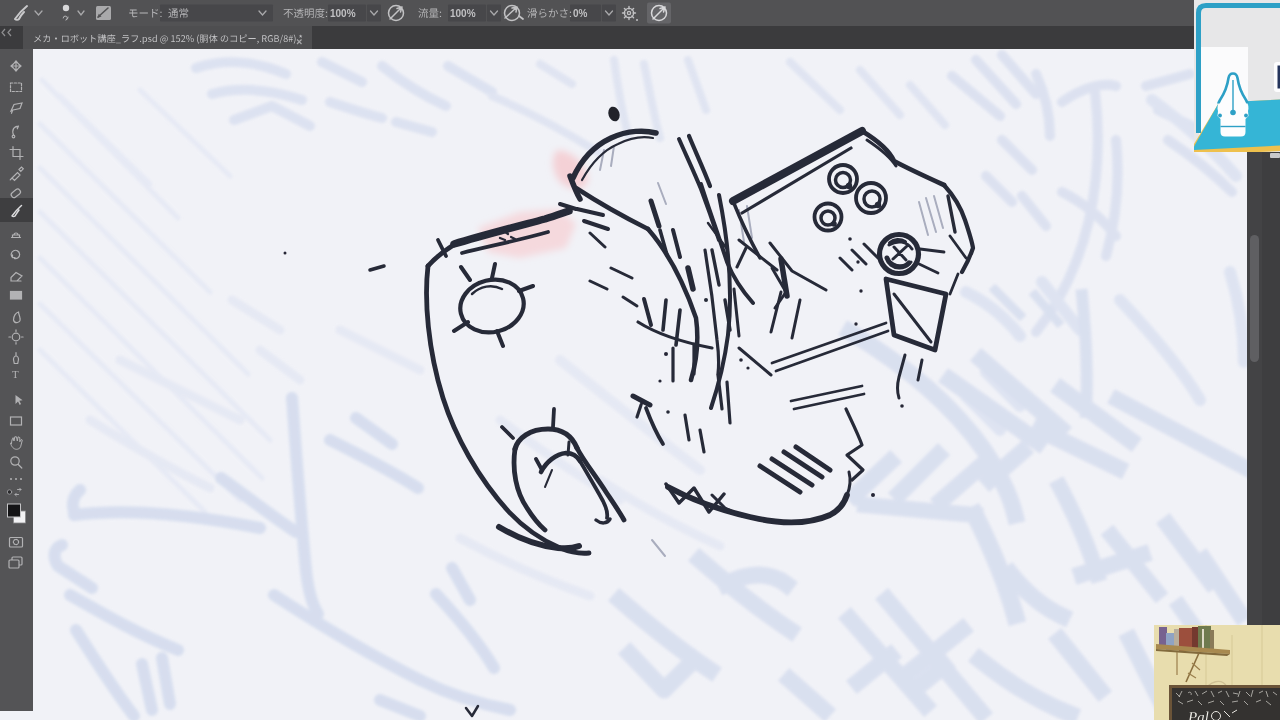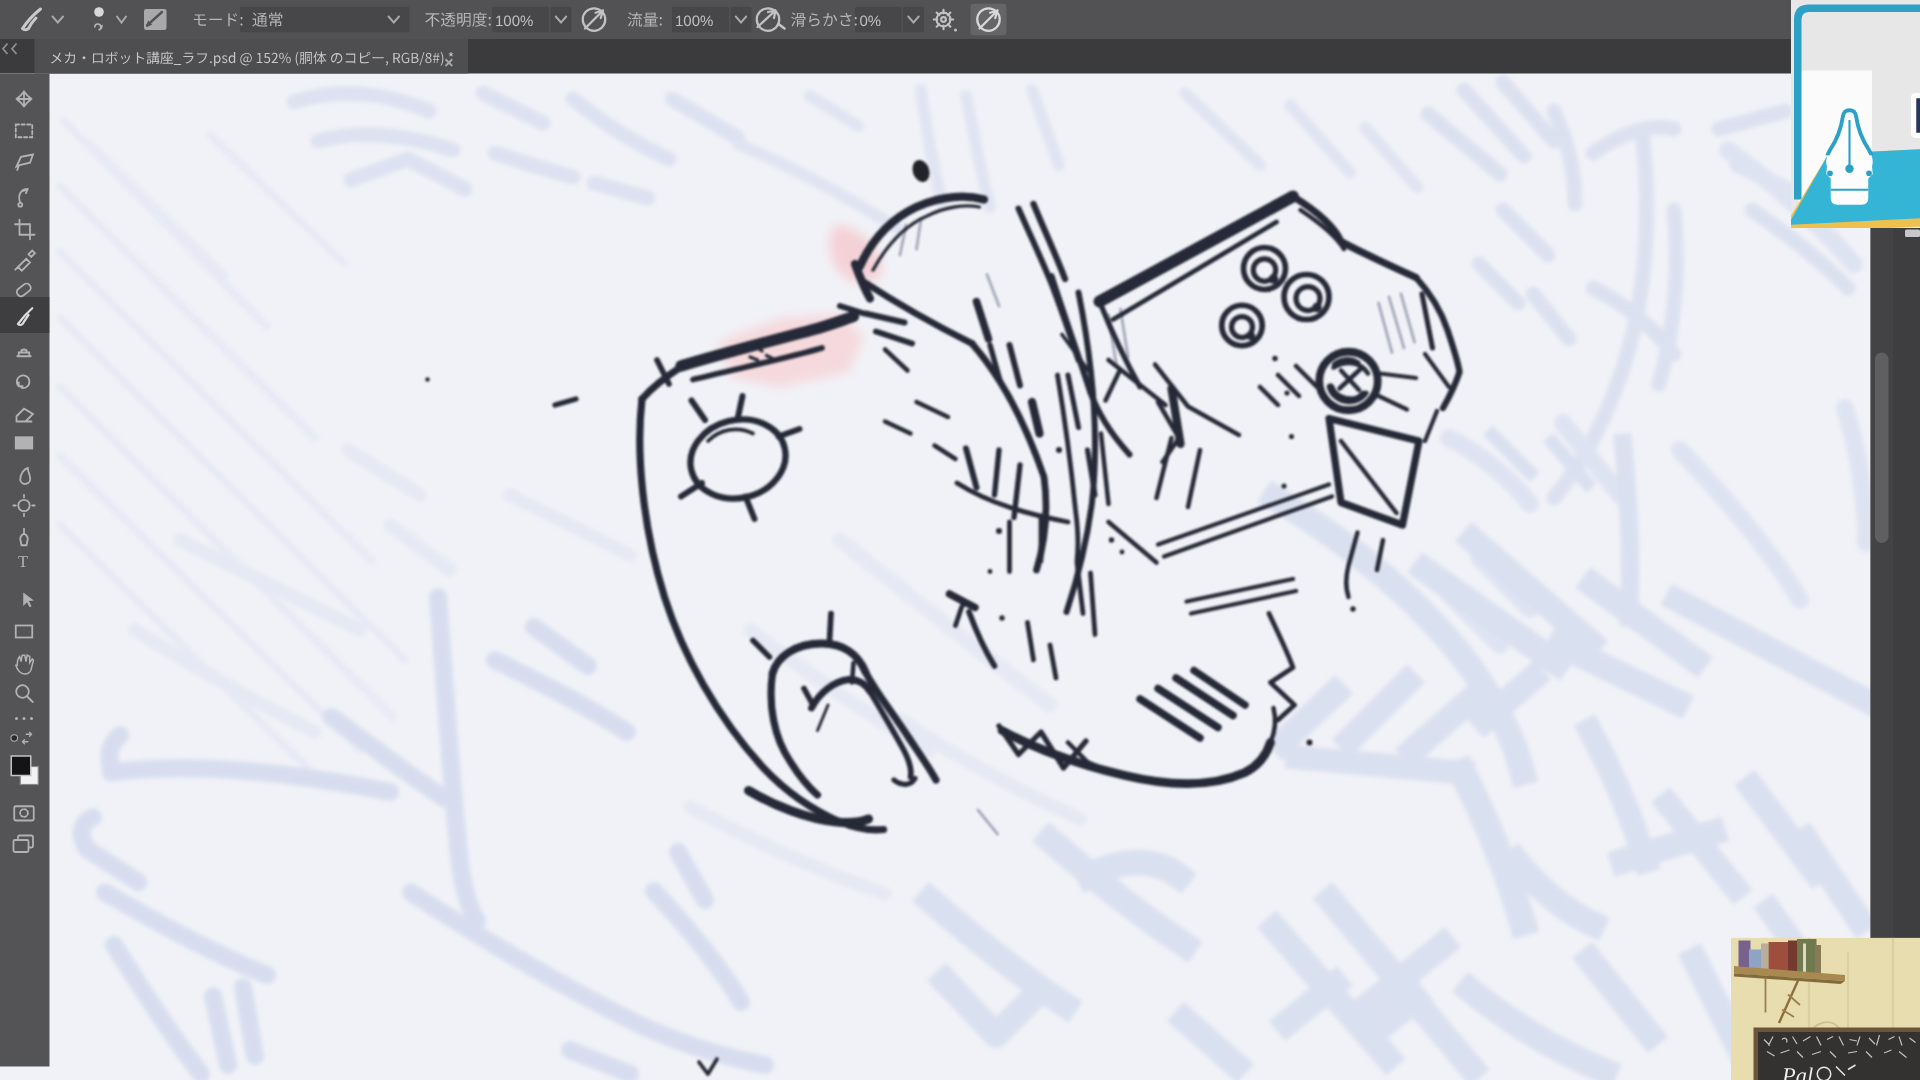--- a/index.html
+++ b/index.html
@@ -1,19 +1,19 @@
 <!DOCTYPE html>
 <html><head><meta charset="utf-8">
 <style>
 html,body{margin:0;padding:0;width:1280px;height:720px;overflow:hidden;background:#f1f2f7;
 font-family:"Liberation Sans",sans-serif;}
 #root{position:relative;width:1280px;height:720px;}
 .abs{position:absolute;}
 #art{position:absolute;left:0;top:0;z-index:1;}
-#optbar{position:absolute;left:0;top:0;width:1280px;height:26px;background:#525254;z-index:10;}
+#optbar{position:absolute;left:0;top:0;width:1280px;height:26px;background:#525254;z-index:10;font-weight:bold;}
 #tabbar{position:absolute;left:0;top:26px;width:1280px;height:23px;background:#3b3b3d;z-index:10;}
 #tab{position:absolute;left:23px;top:0;width:289px;height:23px;background:#4e4e50;}
 #toolbar{position:absolute;left:0;top:49px;width:33px;height:662px;background:#545456;z-index:11;}
 #rpanel{position:absolute;left:1247px;top:152px;width:33px;height:474px;background:#434345;z-index:10;}
 #logo{position:absolute;left:1194px;top:0;width:86px;height:152px;z-index:12;}
 #photo{position:absolute;left:1154px;top:625px;width:126px;height:95px;z-index:13;overflow:hidden;}
 </style></head>
 <body>
 <div id="root">
 

